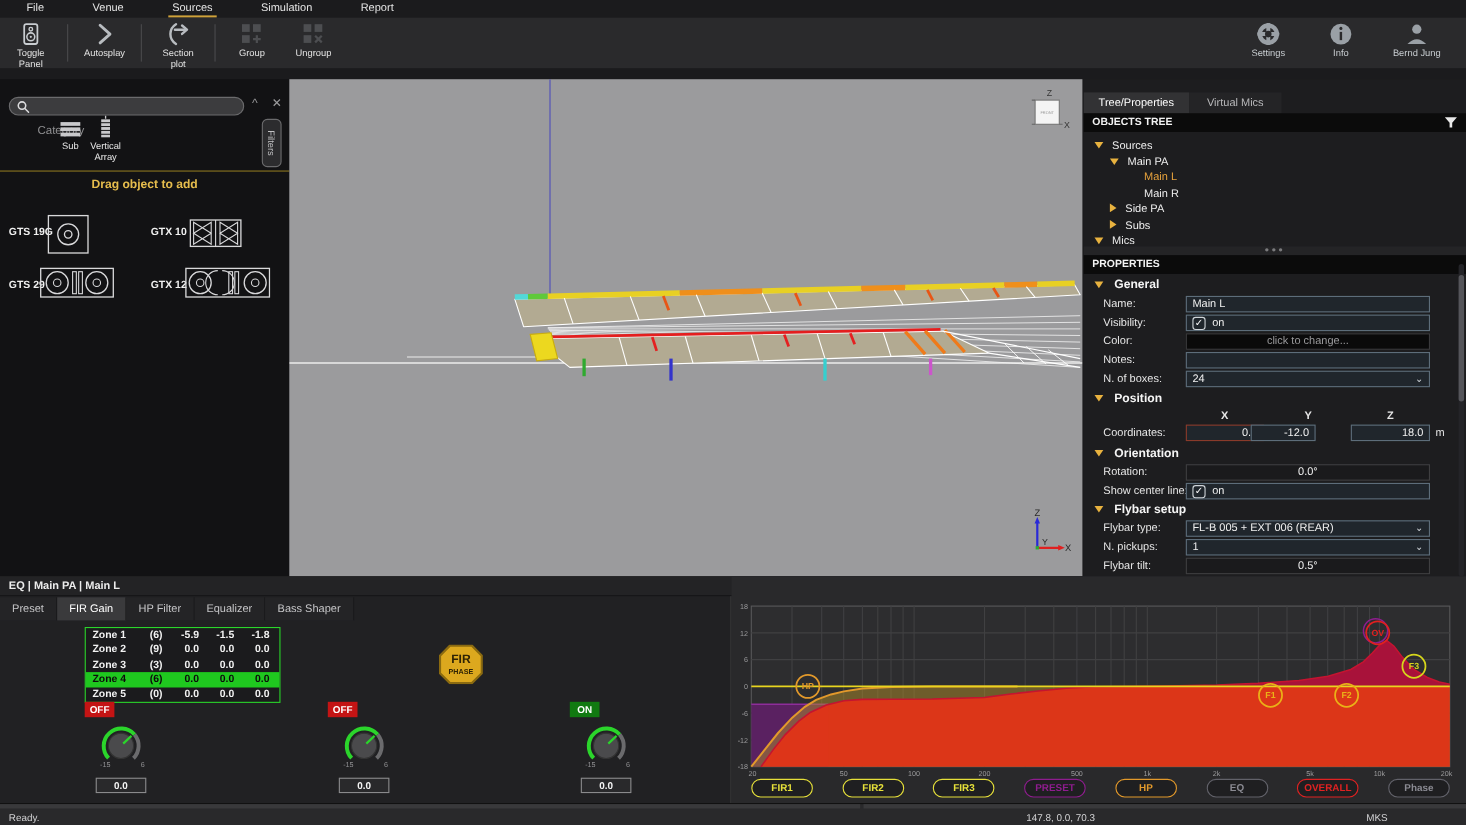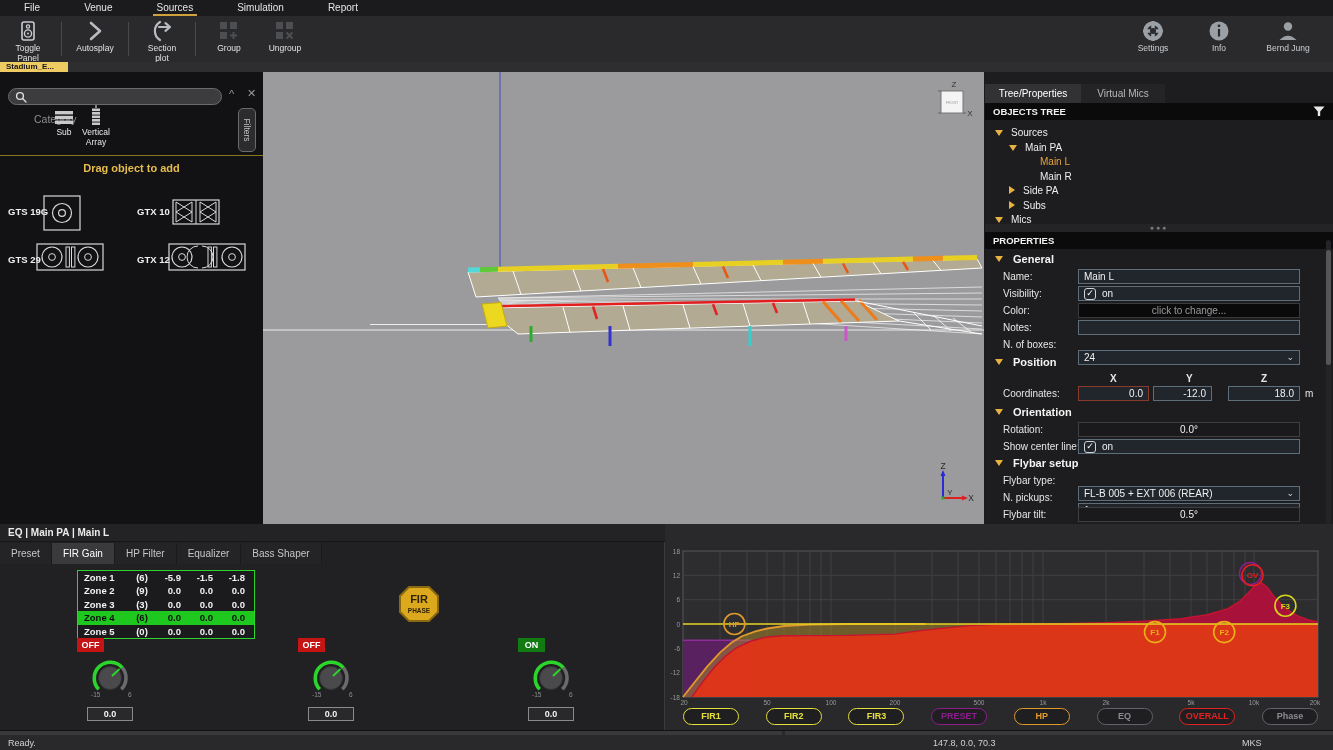--- a/index.html
+++ b/index.html
@@ -62,21 +62,21 @@
   .tri-down { display:inline-block; width:0; height:0; border-left:4.5px solid transparent;
     border-right:4.5px solid transparent; border-top:6px solid #e8b23f; margin-right:8px; }
   .tri-right { display:inline-block; width:0; height:0; border-top:4.5px solid transparent;
     border-bottom:4.5px solid transparent; border-left:6px solid #e8b23f; margin-right:8px; }
   .splitter-dots { position:absolute; left:0; top:152px; width:348px; height:8px; text-align:center;
     color:#7a7a7c; font-size:7px; line-height:8px; letter-spacing:2px; background:#242426; }
   .sec-hdr { position:absolute; color:#f4f4f4; font-size:11px; font-weight:bold; }
   .prop-label { position:absolute; left:18px; color:#e6e6e6; font-size:10px; }
   .pfield { position:absolute; left:93px; width:222px; height:15px; background:#20262c; border:1px solid #5d6d7a;
     color:#f0f0f0; font-size:10px; line-height:13px; padding:0 5px; }
-  .pselect { display:flex; align-items:center; justify-content:space-between;margin-top:13px; }
+  .pselect { display:flex; align-items:center; justify-content:space-between; }
   .chev { color:#cfd4d8; font-size:9px; }
   .checkbox { display:inline-flex; align-items:center; justify-content:center; width:12px; height:12px;
     border:1.5px solid #cfd4d8; border-radius:3px; color:#ffffff; font-size:9px; margin-right:6px; }
   .rp-scroll { position:absolute; right:2px; top:168px; width:5px; height:284px; background:#242428; border-radius:3px; }
   .rp-thumb { position:absolute; left:0; top:10px; width:5px; height:115px; background:#55555a; border-radius:3px; }
 
   
   .eq-panel { position:absolute; left:0; top:524px; width:1333px; height:206px; background:#212123; }
   .eq-header { position:absolute; left:0; top:0; width:1333px; height:18px; background:#232325;
     border-bottom:1px solid #161618; }
@@ -203,23 +203,20 @@
       <div class="tb-btn" style="width:62px">
         <svg width="22" height="22" viewBox="0 0 22 22">
           <circle cx="11" cy="6.5" r="4.2" fill="#9aa0a6"></circle>
           <path d="M2.5 20 Q11 11.5 19.5 20 Z" fill="#9aa0a6"></path>
         </svg>
         <div class="tb-label">Bernd Jung</div>
       </div>
     </div>
   </div>
 
-  <div class="tabbar">
-    <div class="doc-tab">Stadium_E...</div>
-  </div>
 
   <div class="main">
 
     <div class="left-panel">
       <div class="search-pill">
         <svg width="12" height="12" viewBox="0 0 12 12">
           <circle cx="5" cy="5" r="3.4" fill="none" stroke="#dcdcde" stroke-width="1.4"></circle>
           <path d="M7.6 7.6 L11 11" stroke="#dcdcde" stroke-width="1.4" stroke-linecap="round"></path>
         </svg>
       </div>
@@ -454,21 +451,21 @@
 
       <div class="sec-hdr" style="left:28px; top:284px">
         <span class="tri-down" style="position:absolute; left:-18px; top:3px"></span>
         <span>Position</span>
       </div>
       <div class="prop-label" style="left:125px; top:301px; font-weight:bold">X</div>
       <div class="prop-label" style="left:201px; top:301px; font-weight:bold">Y</div>
       <div class="prop-label" style="left:276px; top:301px; font-weight:bold">Z</div>
       <div class="prop-label" style="top:316px">Coordinates:</div>
       <div class="pfield" style="top:314px; left:93px; width:71px; text-align:right; border-color:#8a3a2a">0.0</div>
-      <div class="pfield" style="top:314px; left:168px; width:59px; text-align:right">-12.0</div>
+      <div class="pfield" style="top:314px; left:152px; width:59px; text-align:right">-12.0</div>
       <div class="pfield" style="top:314px; left:243px; width:72px; text-align:right">18.0</div>
       <div class="prop-label" style="left:320px; top:316px">m</div>
 
       <div class="sec-hdr" style="left:28px; top:334px">
         <span class="tri-down" style="position:absolute; left:-18px; top:3px"></span>
         <span>Orientation</span>
       </div>
       <div class="prop-label" style="top:352px">Rotation:</div>
       <div class="pfield" style="top:350px; text-align:center; background:#1a1a1c; border-color:#3f3f41">0.0°</div>
       <div class="prop-label" style="top:369px">Show center line:</div>

